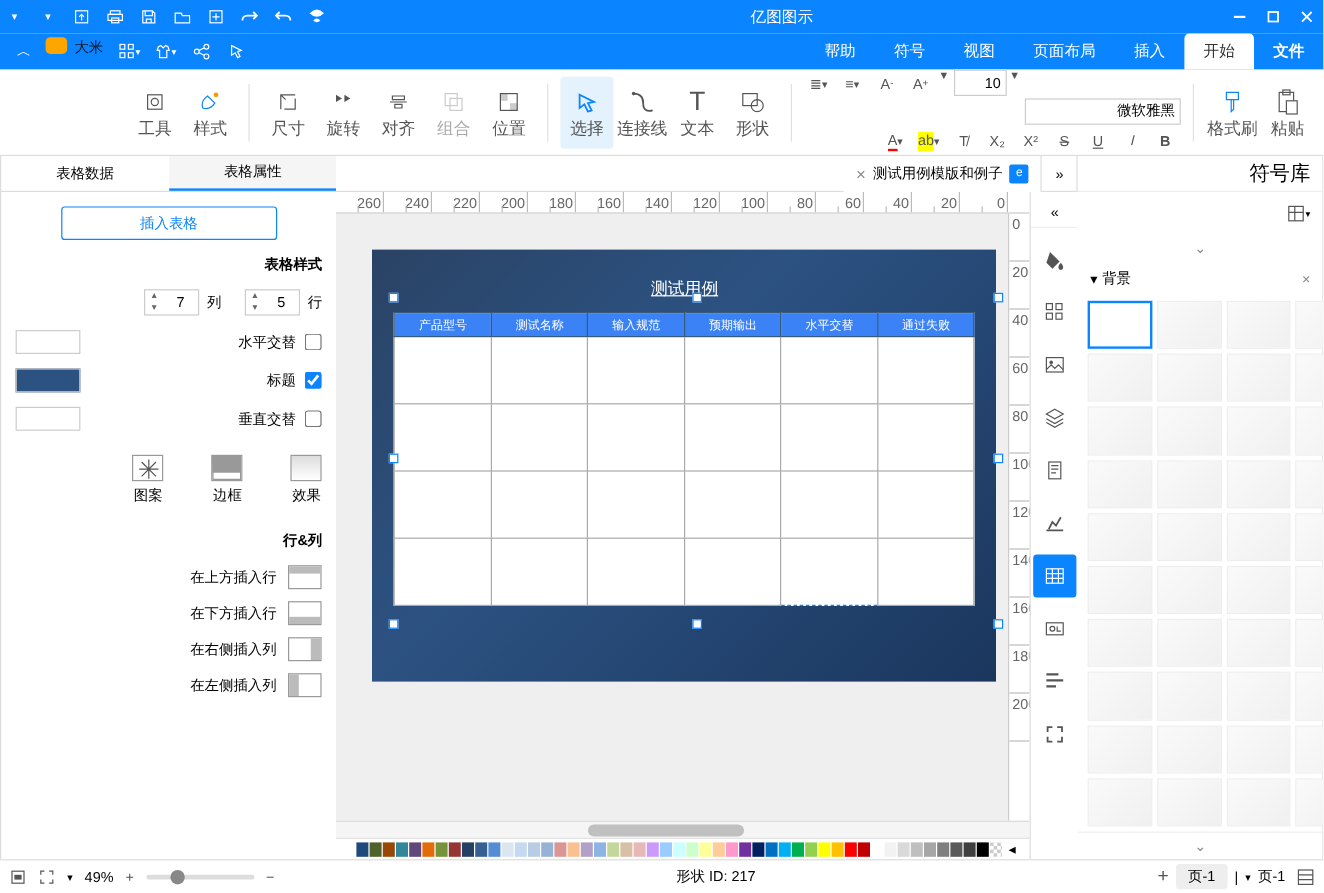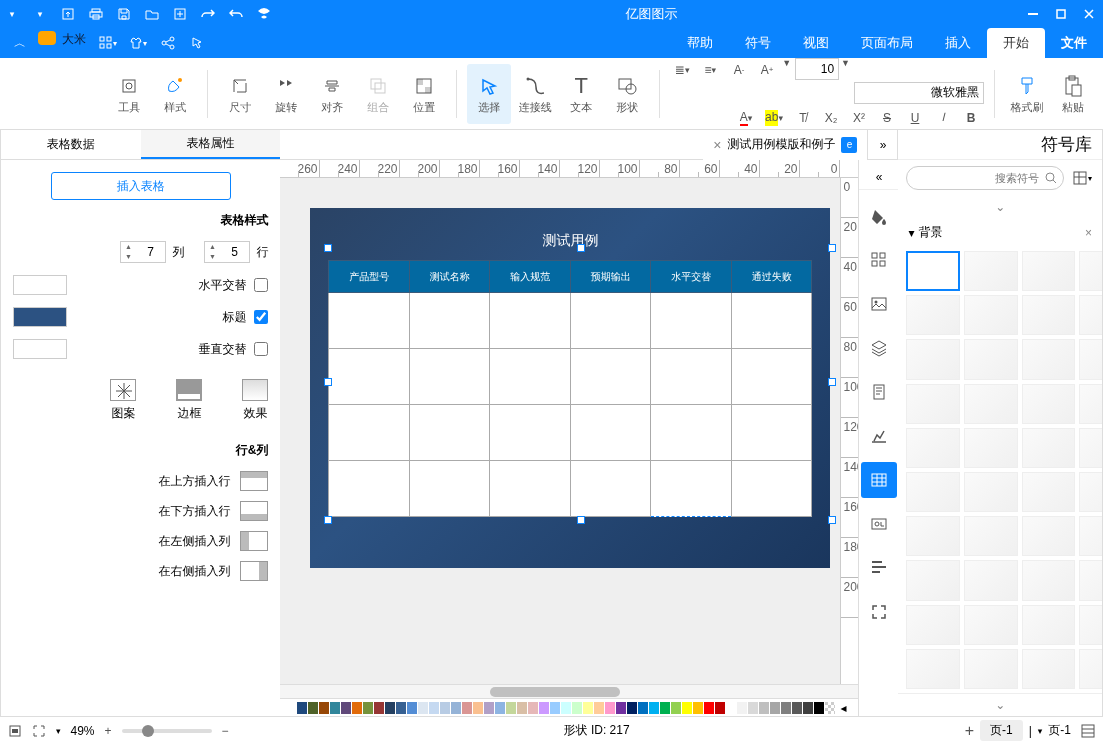--- a/index.html
+++ b/index.html
@@ -24,21 +24,21 @@
 .menu-bar .badge{background:#ffa500;border-radius:4px;width:18px;height:14px;}
 .menu-bar .user-label{color:#0f172a;font-size:12px;margin-right:4px;}
 
 
 .ribbon{height:72px;background:#fff;border-bottom:1px solid #ddd;display:flex;align-items:center;padding:0 8px;gap:4px;flex-direction:row-reverse;}
 .ribbon .group{display:flex;align-items:center;gap:2px;height:100%;flex-direction:row-reverse;}
 .ribbon .sep{width:1px;height:48px;background:#e0e0e0;margin:0 6px;}
 .ribbon .big-btn{display:flex;flex-direction:column;align-items:center;justify-content:center;width:44px;height:60px;cursor:pointer;border-radius:3px;}
 .ribbon .big-btn.active{background:#e3f2fd;}
 .ribbon .big-btn .icon{font-size:20px;height:28px;display:flex;align-items:center;color:#555;}
-.ribbon .big-btn .label{font-size:11px;color:#555;}
+.ribbon .big-btn .label{font-size:14px;color:#555;}
 .ribbon .small-btn{width:26px;height:24px;display:flex;align-items:center;justify-content:center;cursor:pointer;border-radius:3px;color:#555;}
 .ribbon .smallgrid{display:flex;flex-direction:column;gap:2px;}
 .ribbon .smallrow{display:flex;gap:2px;flex-direction:row-reverse;}
 .ribbon input[type=text]{height:22px;border:1px solid #ccc;padding:0 4px;font-size:12px;text-align:right;}
 .font-name{width:130px;margin-top:24px;}
 .font-size{width:44px;}
 .drop-arrow{font-size:9px;margin-right:2px;color:#555;}
 
 
 .main{flex:1;display:flex;overflow:hidden;flex-direction:row-reverse;}
@@ -77,23 +77,23 @@
 .ruler-h .tick span{position:absolute;right:2px;top:2px;}
 .ruler-h .tick::after{content:"";position:absolute;right:20px;top:12px;width:1px;height:6px;background:#bbb;}
 .canvas-inner{flex:1;display:flex;overflow:hidden;flex-direction:row-reverse;}
 .ruler-v{width:18px;background:#fff;border-left:1px solid #ccc;display:flex;flex-direction:column;font-size:9px;color:#666;overflow:hidden;}
 .ruler-v .vtick{height:40px;border-bottom:1px solid #bbb;position:relative;}
 .ruler-v .vtick span{position:absolute;top:2px;left:2px;writing-mode:horizontal-tb;}
 .canvas-scroll{flex:1;overflow:auto;position:relative;}
 
 
 .drawing{position:absolute;left:30px;top:30px;width:520px;height:360px;background:linear-gradient(135deg,#2a4365 0%,#2c5282 40%,#1a365d 100%);padding:24px 18px 18px;}
-.drawing .title{text-align:center;color:#fff;font-size:14px;margin-bottom:10px;}
+.drawing .title{text-align:center;color:#fff;font-size:14px;margin-bottom:10px;text-decoration:underline;}
 .drawing table{width:100%;border-collapse:collapse;background:#fff;}
-.drawing th{background:#0369a1;color:#fff;font-size:10px;font-weight:normal;height:32px;border:1px solid #3a5a7a;}
+.drawing th{background:#3b82f6;color:#fff;font-size:10px;font-weight:normal;height:20px;border:1px solid #3a5a7a;}
 .drawing td{height:56px;border:1px solid #aaa;background:#fff;}
 .selected-cell{border:1.5px dashed #0a84ff !important;}
 .sel-handle{position:absolute;width:8px;height:8px;background:#fff;border:1px solid #0a84ff;}
 .h-tl{left:44px;top:66px;}
 .h-tr{left:548px;top:66px;}
 .h-tm{left:297px;top:66px;}
 .h-ml{left:44px;top:200px;}
 .h-mr{left:548px;top:200px;}
 .h-bl{left:44px;top:338px;}
 .h-br{left:548px;top:338px;}
@@ -435,27 +435,20 @@
   <div class="left-panel">
     <div class="header">符号库</div>
     <div class="search-row">
       <div class="icon-btn">
           <svg width="16" height="16">
             <rect x="2" y="2" width="12" height="12" fill="none" stroke="#555"></rect>
             <path d="M2 7h12M7 2v12" stroke="#555"></path>
           </svg>
           <span style="font-size:8px;">▾</span>
         </div>
-      <div class="search-input">
-        <input type="text" placeholder="搜索符号" style="">
-        <svg width="12" height="12" viewBox="0 0 12 12">
-            <circle cx="5" cy="5" r="4" fill="none" stroke="#888"></circle>
-            <path d="M8 8l3 3" stroke="#888"></path>
-          </svg>
-      </div>
     </div>
     <div style="text-align:center;padding:4px 0;color:#888;cursor:pointer;">⌄</div>
     <div class="section-title">
         <span>▾</span>
         <span>背景</span>
         <span class="close-x">×</span>
       </div>
     <div class="thumb-grid">
       <div class="thumb selected"></div>
       <div class="thumb"></div>
@@ -841,26 +834,26 @@
       <div class="row-ops">
         <div class="row-op">
             <div class="sicon ins-top"></div>
             <span>在上方插入行</span>
           </div>
         <div class="row-op">
             <div class="sicon ins-bot"></div>
             <span>在下方插入行</span>
           </div>
         <div class="row-op">
+            <div class="sicon ins-right"></div>
+            <span>在右侧插入列</span>
+          </div>
+        <div class="row-op">
             <div class="sicon ins-left"></div>
             <span>在左侧插入列</span>
-          </div>
-        <div class="row-op">
-            <div class="sicon ins-right"></div>
-            <span>在右侧插入列</span>
           </div>
       </div>
     </div>
   </div>
 </div>
 
 <div class="status-bar">
   <div class="sb-btn">
       <svg width="14" height="14">
         <rect x="1" y="1" width="12" height="12" fill="none" stroke="#555"></rect>

